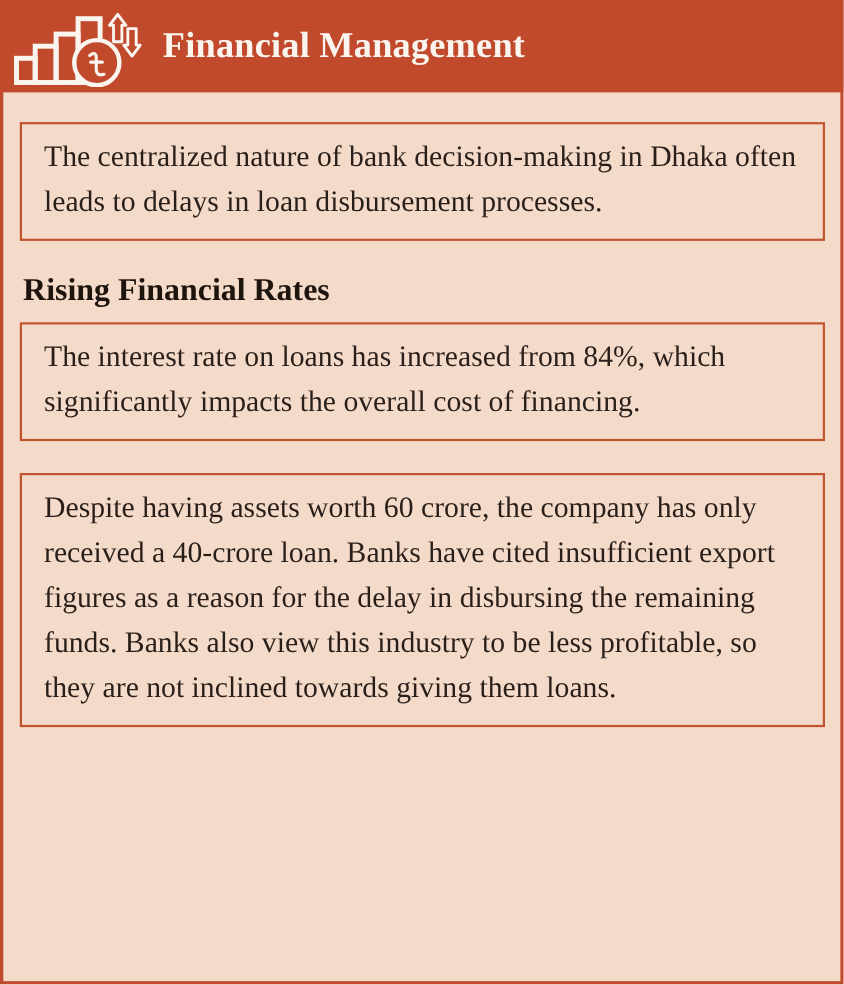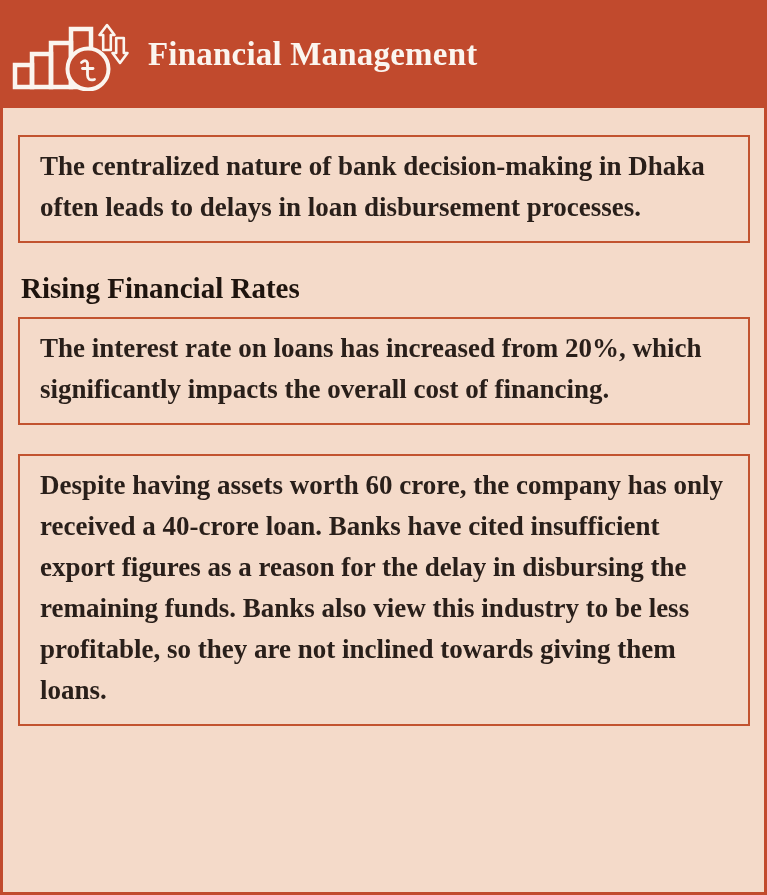--- a/index.html
+++ b/index.html
@@ -18,21 +18,21 @@
   .page {
     width: 767px;
     height: 895px;
     background: var(--header-bg);
     display: flex;
     flex-direction: column;
     overflow: hidden;
   }
 
   .header {
-    height: 108px;
+    height: 84px;
     flex: none;
     display: flex;
     align-items: center;
     background: var(--header-bg);
     padding-left: 8px;
   }
   .header .icon { display: block; line-height: 0; flex: none; }
   .page-title {
     margin: 0 0 0 14px;
     font-size: 33px;
@@ -54,21 +54,20 @@
     margin: 0 0 12px 3px;
     font-size: 29px;
     font-weight: bold;
     color: var(--heading-color);
     line-height: 1.15;
   }
   .text-box {
     border: 2px solid var(--box-border);
     padding: 9px 17px 13px 20px;
     background: var(--page-bg);
-    font-weight: bold;
   }
   .text-box p {
     margin: 0;
     font-size: 27px;
     line-height: 41px;
     color: var(--body-color);
   }
 </style>
 </head>
 <body>
@@ -99,21 +98,21 @@
 
     <section class="section">
       <div class="text-box">
         <p>The centralized nature of bank decision-making in Dhaka often leads to delays in loan disbursement processes.</p>
       </div>
     </section>
 
     <section class="section">
       <h2 class="section-heading">Rising Financial Rates</h2>
       <div class="text-box">
-        <p>The interest rate on loans has increased from 20%, which significantly impacts the overall cost of financing.</p>
+        <p>The interest rate on loans has increased from 84%, which significantly impacts the overall cost of financing.</p>
       </div>
     </section>
 
     <section class="section">
       <div class="text-box">
         <p>Despite having assets worth 60 crore, the company has only received a 40-crore loan. Banks have cited insufficient export figures as a reason for the delay in disbursing the remaining funds. Banks also view this industry to be less profitable, so they are not inclined towards giving them loans.</p>
       </div>
     </section>
 
   </main>

